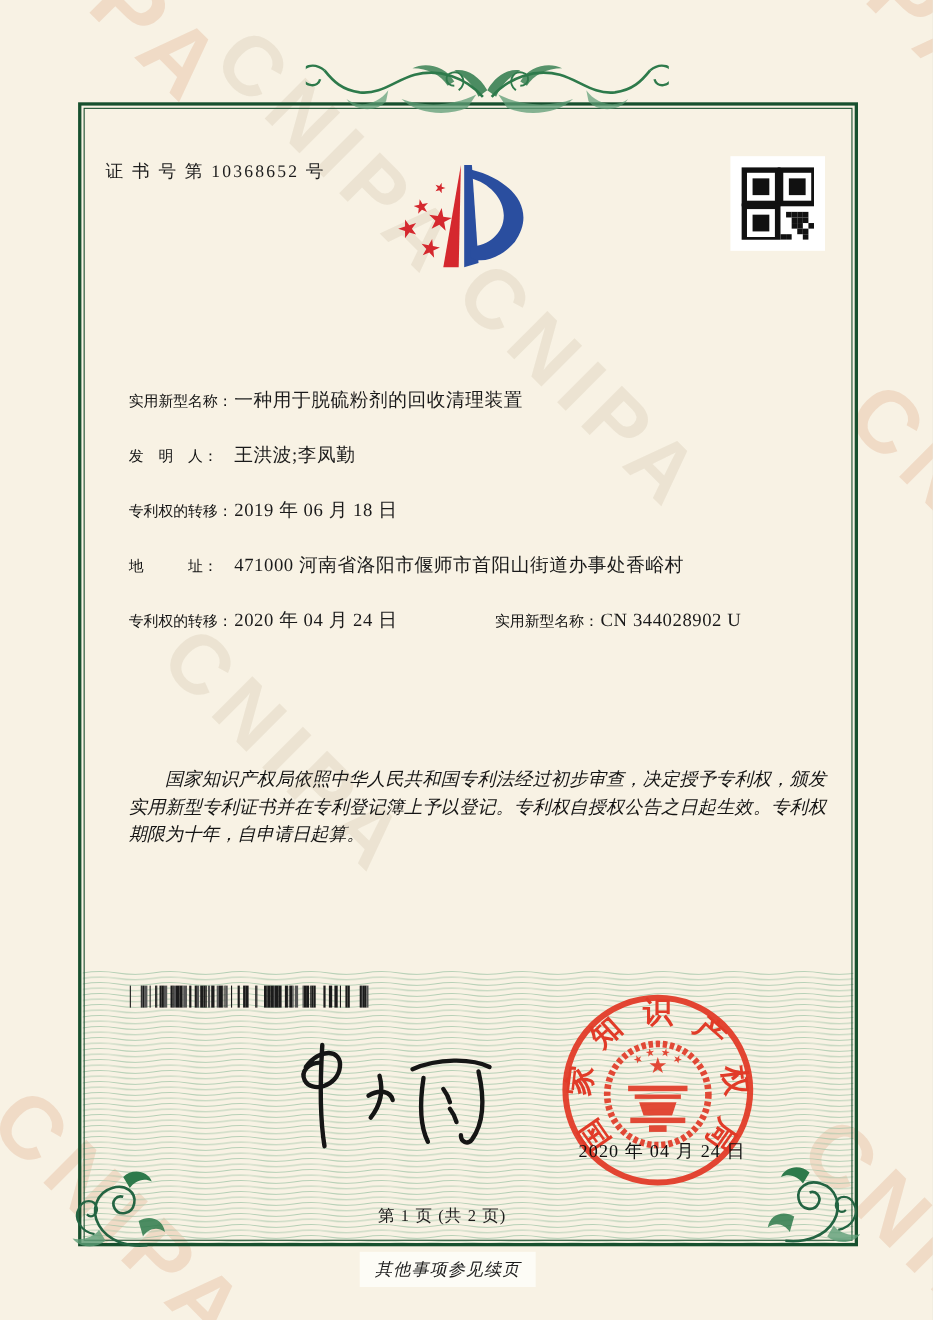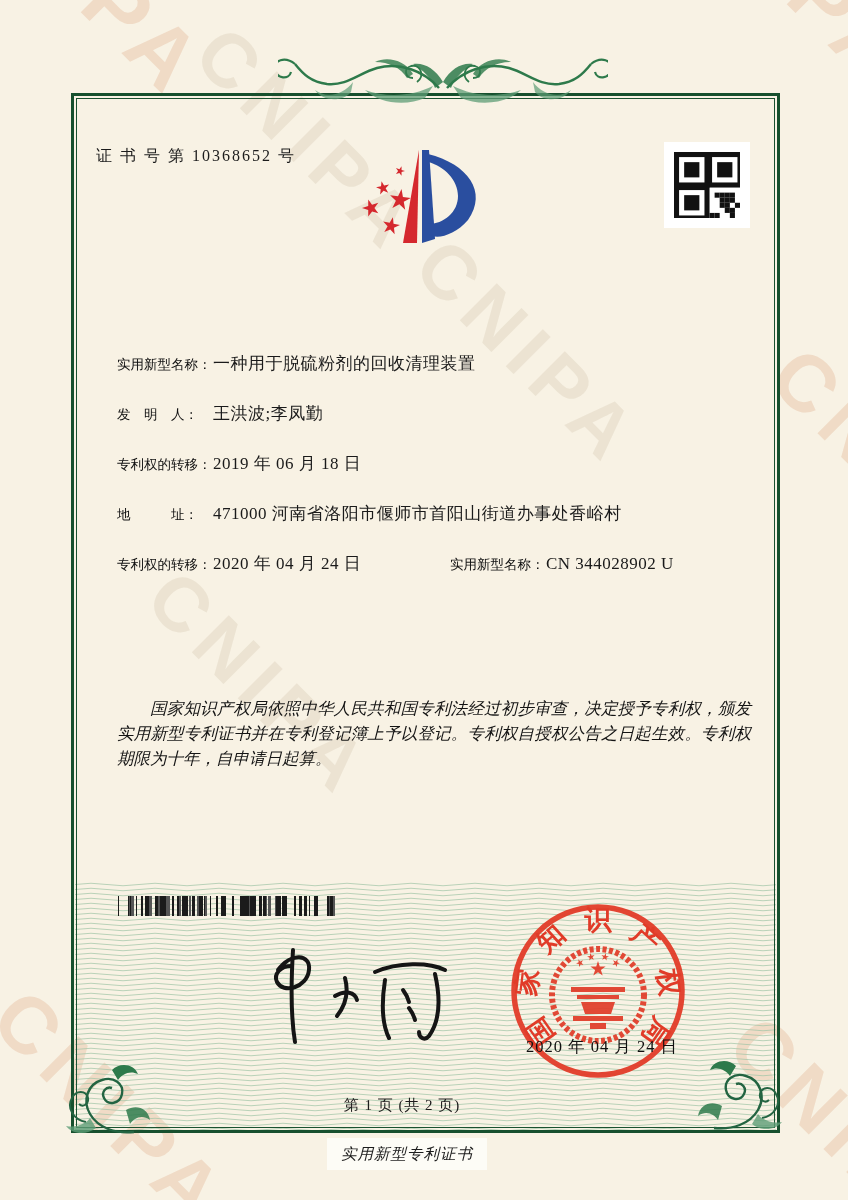--- a/index.html
+++ b/index.html
@@ -380,15 +380,15 @@
       <rect x="-27" y="-8" width="54" height="5"></rect>
       <rect x="-21" y="0" width="42" height="4"></rect>
       <path d="M-17,7 L17,7 L13,19 L-13,19 Z"></path>
       <rect x="-25" y="21" width="50" height="5"></rect>
       <rect x="-8" y="28" width="16" height="6"></rect>
     </g>
   </svg>
   <div class="seal-date">2020 年 04 月 24 日</div>
 
   <div class="page-num">第 1 页 (共 2 页)</div>
-  <div class="note-box">实用新型专利证书</div>
+  <div class="note-box">其他事项参见续页</div>
 
 </div>
 
 </body></html>

